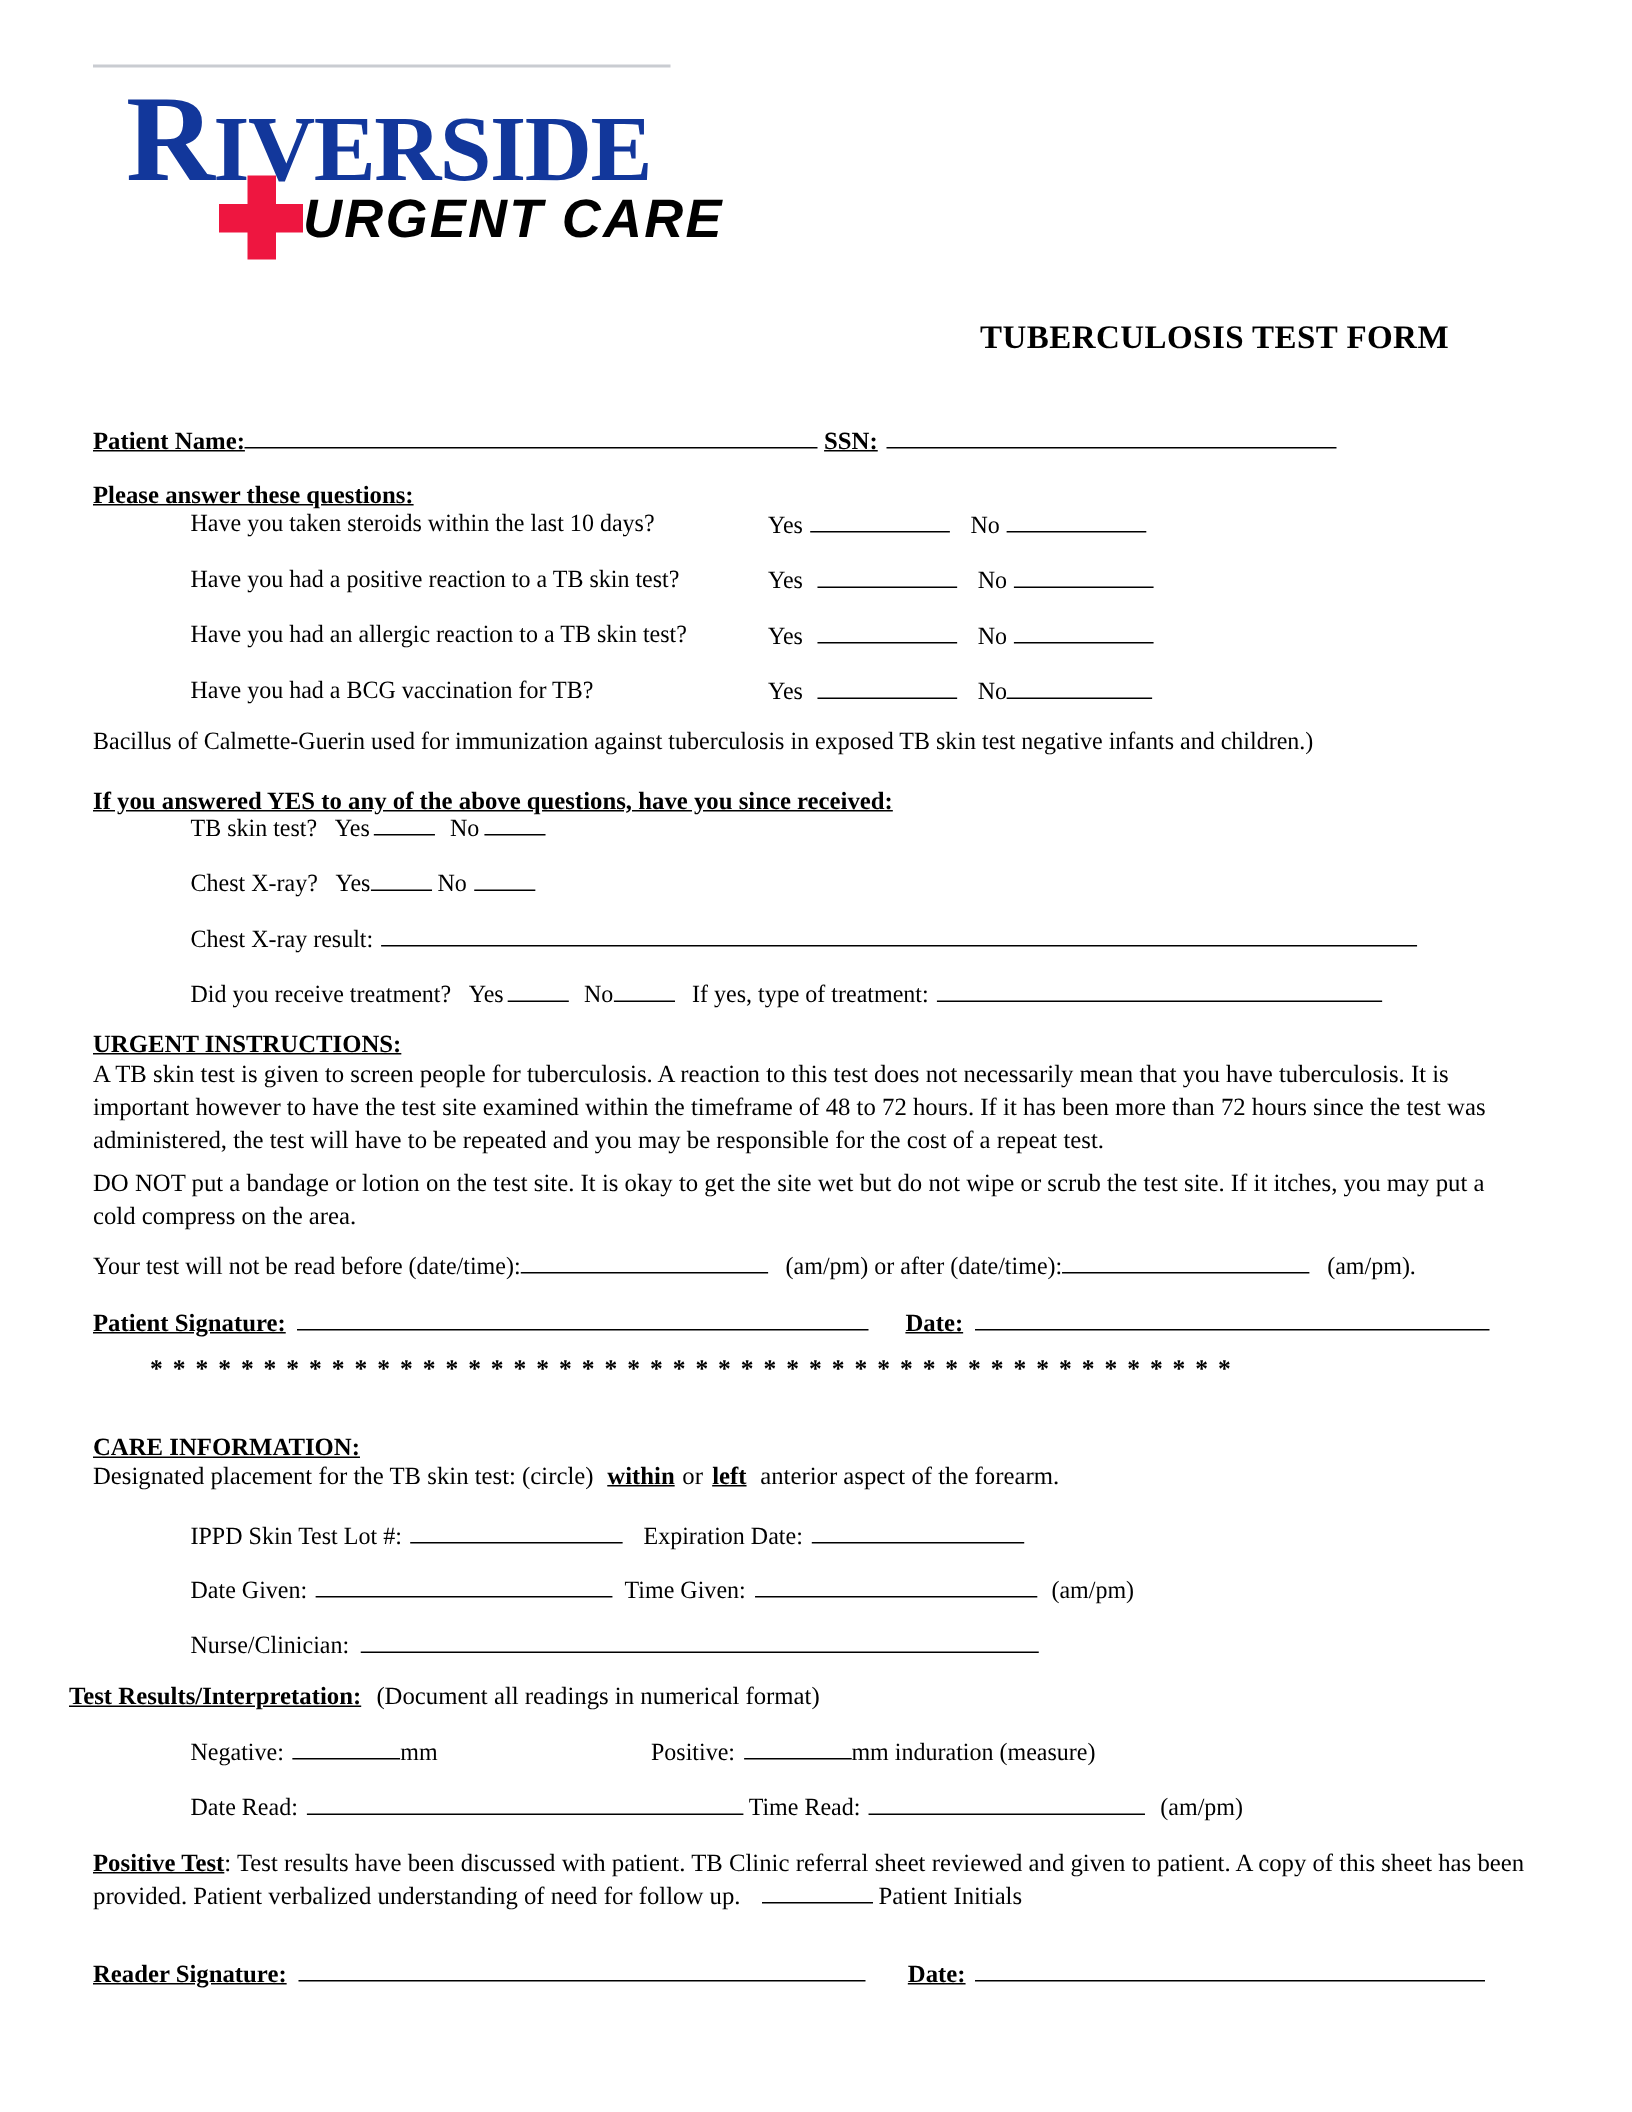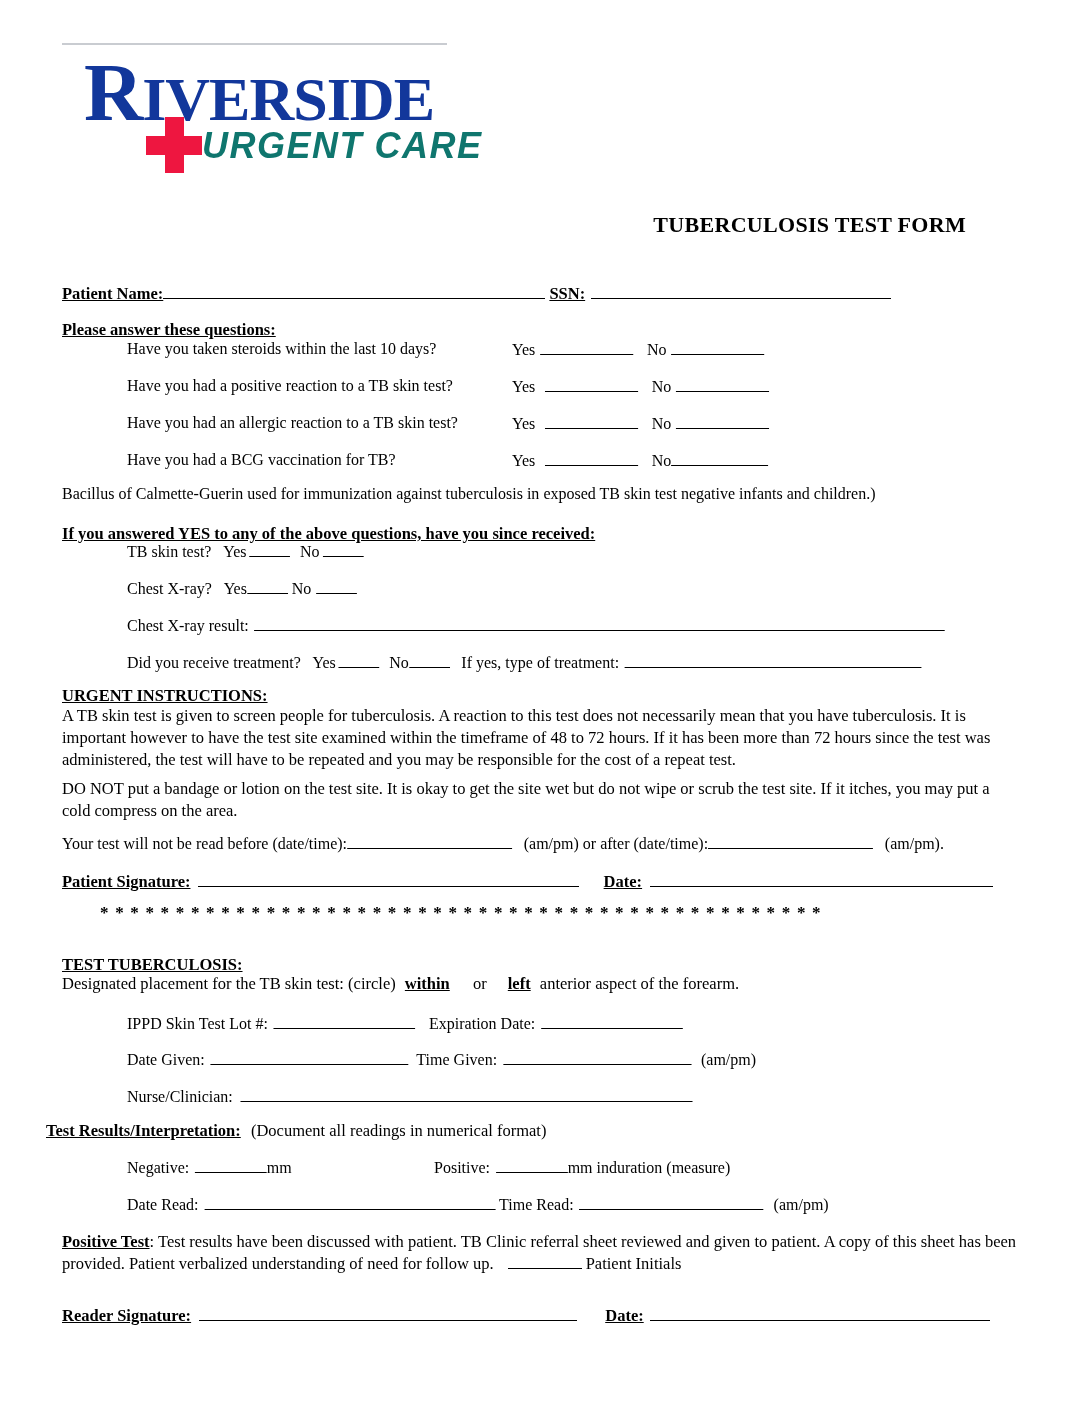--- a/index.html
+++ b/index.html
@@ -58,21 +58,21 @@
   }
   .logo-urgent {
     position: absolute;
     left: 118px;
     top: 76px;
     font-family: "Liberation Sans", "DejaVu Sans", sans-serif;
     font-weight: bold;
     font-style: italic;
     font-size: 36px;
     letter-spacing: 1.5px;
-    color: #0f766e;
+    color: #000000;
     white-space: nowrap;
     line-height: 1;
   }
   .cross {
     position: absolute;
     left: 62px;
     top: 65px;
     width: 56px;
     height: 56px;
   }
@@ -221,26 +221,26 @@
     <span style="margin-left:8px;">(am/pm).</span>
   </div>
 
   <div class="row" style="left:62px; top:871px;">
     <span class="b">Patient Signature:</span><span class="blank" style="width:381px; margin-left:8px;"></span>
     <span class="b" style="margin-left:20px;">Date:</span><span class="blank" style="width:343px; margin-left:8px;"></span>
   </div>
 
   <div class="stars">* * * * * * * * * * * * * * * * * * * * * * * * * * * * * * * * * * * * * * * * * * * * * * * *</div>
 
-  <div class="row b" style="left:62px; top:955px;">TEST TUBERCULOSIS:</div>
+  <div class="row b" style="left:62px; top:955px;">CARE INFORMATION:</div>
   <div class="row" style="left:62px; top:974px;">
     <span>Designated placement for the TB skin test:  (circle)</span>
     <span class="bu" style="margin-left:5px;">within</span>
-    <span style="margin-left:19px;">or</span>
-    <span class="bu" style="margin-left:17px;">left</span>
+    <span style="margin-left:1px;">or</span>
+    <span class="bu" style="margin-left:2px;">left</span>
     <span style="margin-left:5px;">anterior aspect of the forearm.</span>
   </div>
 
   <div class="row narrow" style="left:127px; top:1013px;">
     <span>IPPD Skin Test Lot #:</span><span class="blank" style="width:146px; margin-left:6px;"></span>
     <span style="margin-left:10px;">Expiration Date:</span><span class="blank" style="width:146px; margin-left:6px;"></span>
   </div>
 
   <div class="row narrow" style="left:127px; top:1049px;">
     <span>Date Given:</span><span class="blank" style="width:204px; margin-left:6px;"></span>

